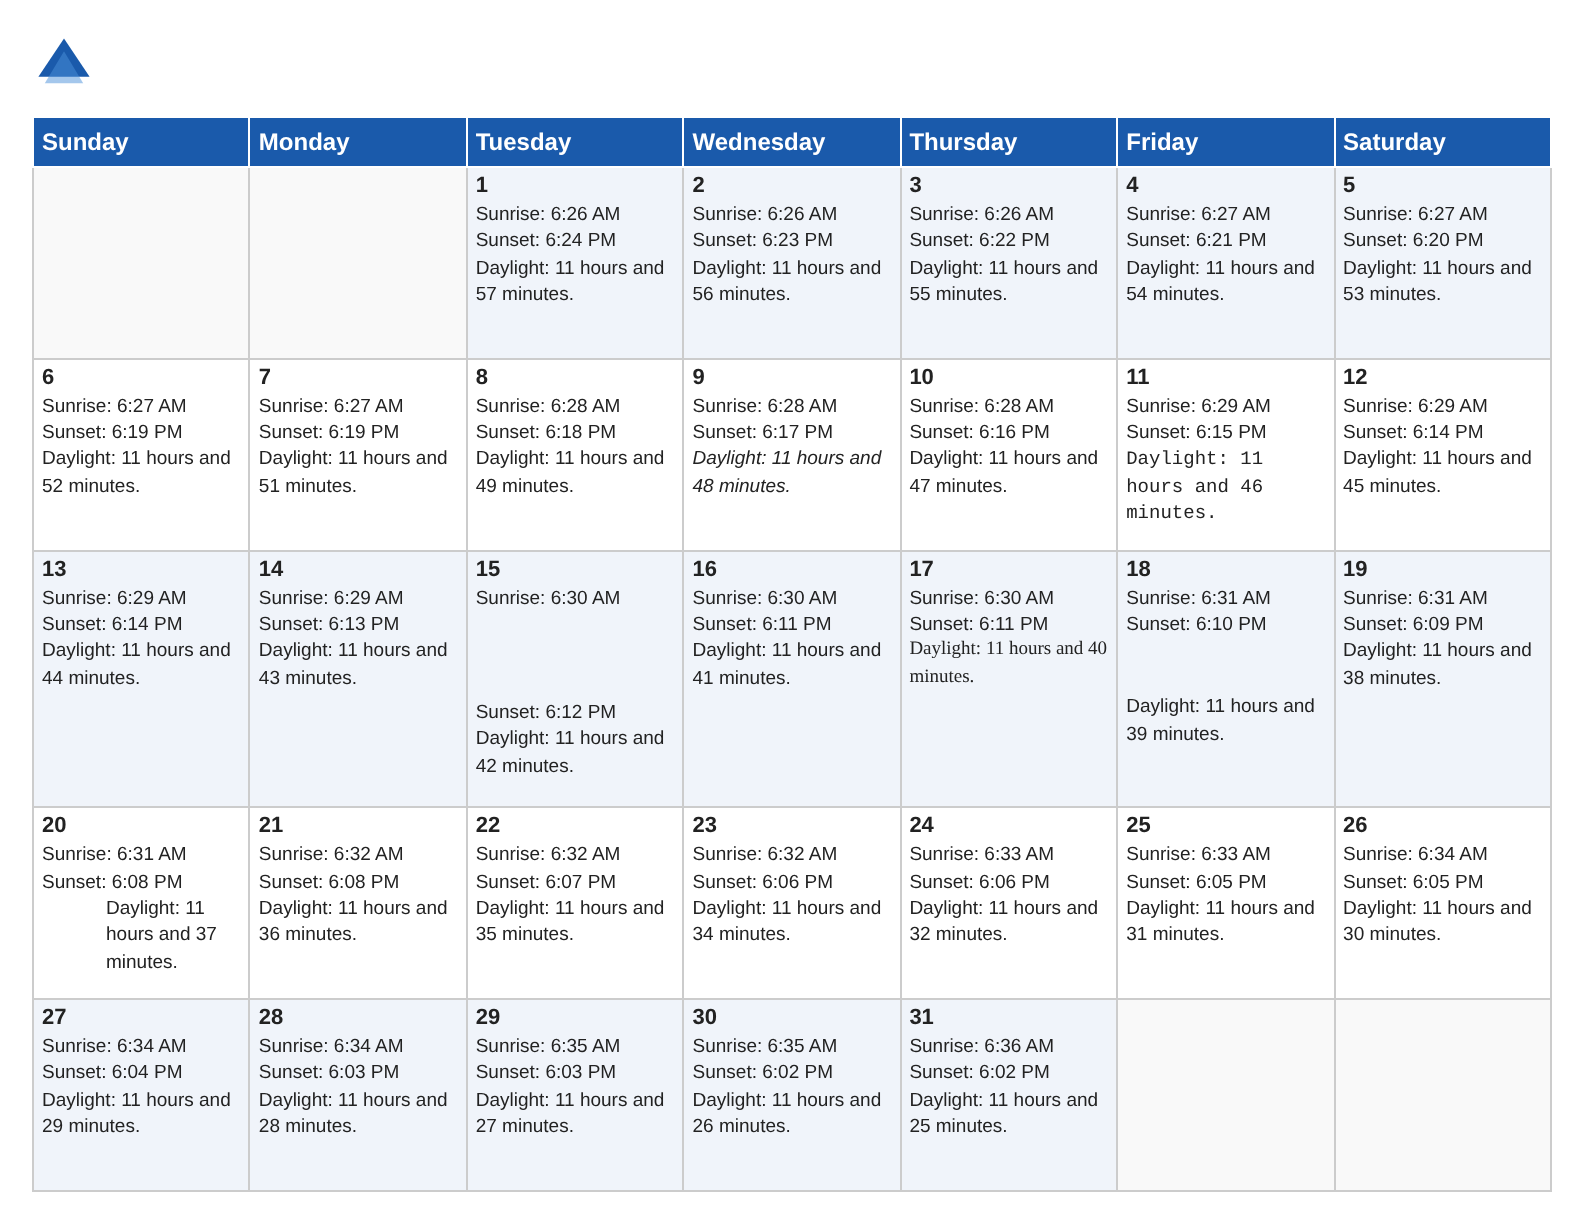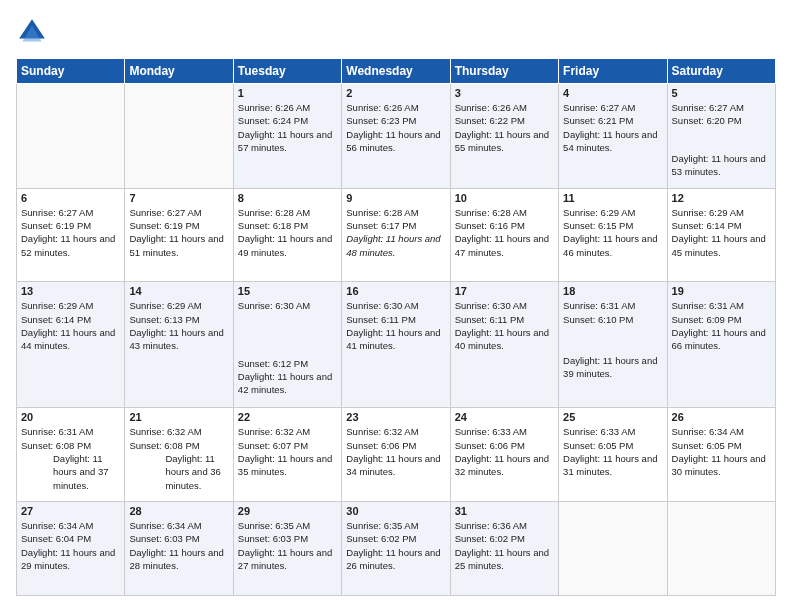--- a/index.html
+++ b/index.html
@@ -148,21 +148,21 @@
           <td>
             <span class="day-number">4</span>
             <span style="display: block; line-height: 1.4;">Sunrise: 6:27 AM</span>
             <span style="display: block; line-height: 1.4;">Sunset: 6:21 PM</span>
             <span style="display: block; line-height: 1.4;">Daylight: 11 hours and 54 minutes.</span>
           </td>
           <td>
             <span class="day-number">5</span>
             <span style="display: block; line-height: 1.4;">Sunrise: 6:27 AM</span>
             <span style="display: block; line-height: 1.4;">Sunset: 6:20 PM</span>
-            <span style="display: block; line-height: 1.4; margin-top: 24px;">Daylight: 11 hours and 53 minutes.</span>
+            <span style="display: block; line-height: 1.4;">Daylight: 11 hours and 53 minutes.</span>
           </td>
         </tr>
         <tr>
           <td>
             <span class="day-number">6</span>
             <span style="display: block; line-height: 1.4;">Sunrise: 6:27 AM</span>
             <span style="display: block; line-height: 1.4;">Sunset: 6:19 PM</span>
             <span style="display: block; line-height: 1.4;">Daylight: 11 hours and 52 minutes.</span>
           </td>
           <td>
@@ -186,21 +186,21 @@
           <td>
             <span class="day-number">10</span>
             <span style="display: block; line-height: 1.4;">Sunrise: 6:28 AM</span>
             <span style="display: block; line-height: 1.4;">Sunset: 6:16 PM</span>
             <span style="display: block; line-height: 1.4;">Daylight: 11 hours and 47 minutes.</span>
           </td>
           <td>
             <span class="day-number">11</span>
             <span style="display: block; line-height: 1.4;">Sunrise: 6:29 AM</span>
             <span style="display: block; line-height: 1.4;">Sunset: 6:15 PM</span>
-            <span style="display: block; line-height: 1.4;">Daylight: 11 hours and 46 minutes.</span>
+            <span style="display: block; line-height: 1.4; font-family: Liberation Mono, monospace;">Daylight: 11 hours and 46 minutes.</span>
           </td>
           <td>
             <span class="day-number">12</span>
             <span style="display: block; line-height: 1.4;">Sunrise: 6:29 AM</span>
             <span style="display: block; line-height: 1.4;">Sunset: 6:14 PM</span>
             <span style="display: block; line-height: 1.4;">Daylight: 11 hours and 45 minutes.</span>
           </td>
         </tr>
         <tr>
           <td>
@@ -224,47 +224,47 @@
           <td>
             <span class="day-number">16</span>
             <span style="display: block; line-height: 1.4;">Sunrise: 6:30 AM</span>
             <span style="display: block; line-height: 1.4;">Sunset: 6:11 PM</span>
             <span style="display: block; line-height: 1.4;">Daylight: 11 hours and 41 minutes.</span>
           </td>
           <td>
             <span class="day-number">17</span>
             <span style="display: block; line-height: 1.4;">Sunrise: 6:30 AM</span>
             <span style="display: block; line-height: 1.4;">Sunset: 6:11 PM</span>
-            <span style="display: block; line-height: 1.4;">Daylight: 11 hours and 40 minutes.</span>
+            <span style="display: block; line-height: 1.4; font-family: Liberation Serif, serif;">Daylight: 11 hours and 40 minutes.</span>
           </td>
           <td>
             <span class="day-number">18</span>
             <span style="display: block; line-height: 1.4;">Sunrise: 6:31 AM</span>
             <span style="display: block; line-height: 1.4;">Sunset: 6:10 PM</span>
             <span style="display: block; line-height: 1.4; margin-top: 28px;">Daylight: 11 hours and 39 minutes.</span>
           </td>
           <td>
             <span class="day-number">19</span>
             <span style="display: block; line-height: 1.4;">Sunrise: 6:31 AM</span>
             <span style="display: block; line-height: 1.4;">Sunset: 6:09 PM</span>
-            <span style="display: block; line-height: 1.4;">Daylight: 11 hours and 66 minutes.</span>
+            <span style="display: block; line-height: 1.4;">Daylight: 11 hours and 38 minutes.</span>
           </td>
         </tr>
         <tr>
           <td>
             <span class="day-number">20</span>
             <span style="display: block; line-height: 1.4;">Sunrise: 6:31 AM</span>
             <span style="display: block; line-height: 1.4;">Sunset: 6:08 PM</span>
             <span style="display: block; line-height: 1.4; margin-left: 32px;">Daylight: 11 hours and 37 minutes.</span>
           </td>
           <td>
             <span class="day-number">21</span>
             <span style="display: block; line-height: 1.4;">Sunrise: 6:32 AM</span>
             <span style="display: block; line-height: 1.4;">Sunset: 6:08 PM</span>
-            <span style="display: block; line-height: 1.4; margin-left: 36px;">Daylight: 11 hours and 36 minutes.</span>
+            <span style="display: block; line-height: 1.4;">Daylight: 11 hours and 36 minutes.</span>
           </td>
           <td>
             <span class="day-number">22</span>
             <span style="display: block; line-height: 1.4;">Sunrise: 6:32 AM</span>
             <span style="display: block; line-height: 1.4;">Sunset: 6:07 PM</span>
             <span style="display: block; line-height: 1.4;">Daylight: 11 hours and 35 minutes.</span>
           </td>
           <td>
             <span class="day-number">23</span>
             <span style="display: block; line-height: 1.4;">Sunrise: 6:32 AM</span>

